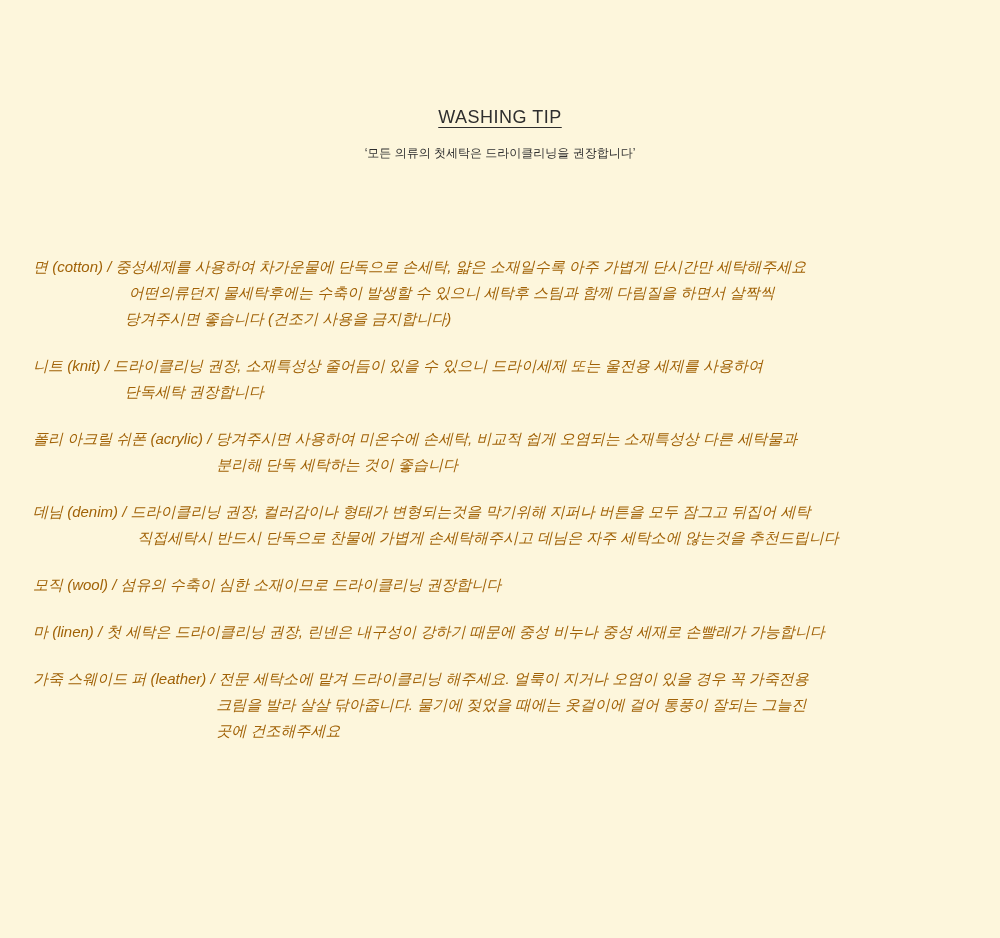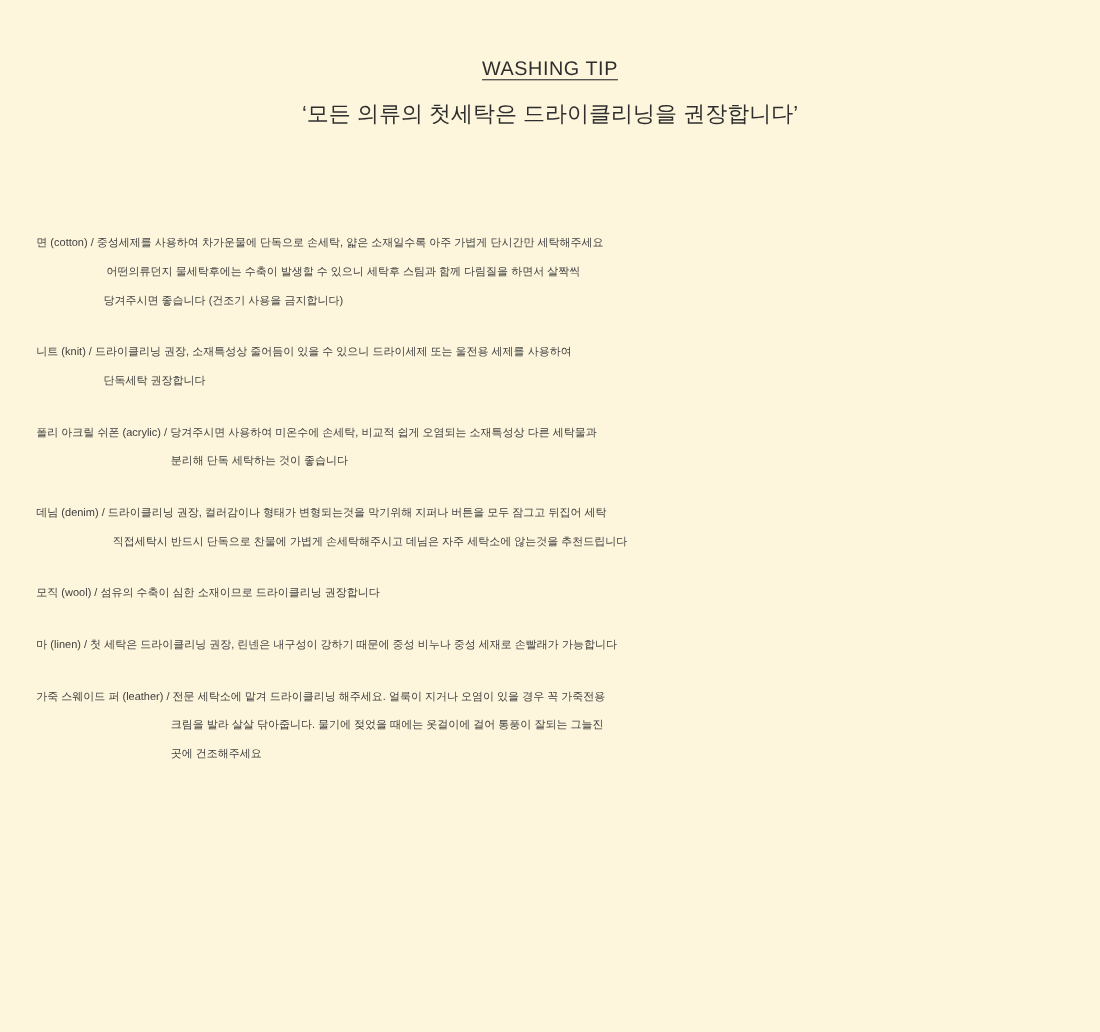--- a/index.html
+++ b/index.html
@@ -15,49 +15,50 @@
     overflow: hidden;
   }
   .page {
     position: relative;
     width: 1000px;
     height: 938px;
     box-sizing: border-box;
   }
   .header {
     text-align: center;
-    padding-top: 52px;
+    padding-top: 107px;
   }
   .title {
     font-size: 18px;
     letter-spacing: 0.5px;
     color: #2e2e2e;
     text-decoration: underline;
     text-underline-offset: 4px;
     font-weight: 400;
   }
   .subtitle {
     margin-top: 17px;
-    font-size: 20px;
+    font-size: 12px;
     color: #2e2e2e;
     font-weight: 400;
   }
   .content {
     margin-top: 92px;
     padding-left: 33px;
     padding-right: 20px;
   }
   .entry {
     margin-bottom: 21px;
   }
   .line {
-    font-size: 10px;
+    font-size: 15px;
     line-height: 26px;
-    color: #404040;
+    color: #a16207;
     white-space: pre;
+    font-style: italic;
   }
   .line.cont {
     
   }
   .footer {
     margin-top: 66px;
     padding-left: 33px;
     font-size: 15px;
     line-height: 26px;
     color: #3a3a3a;

